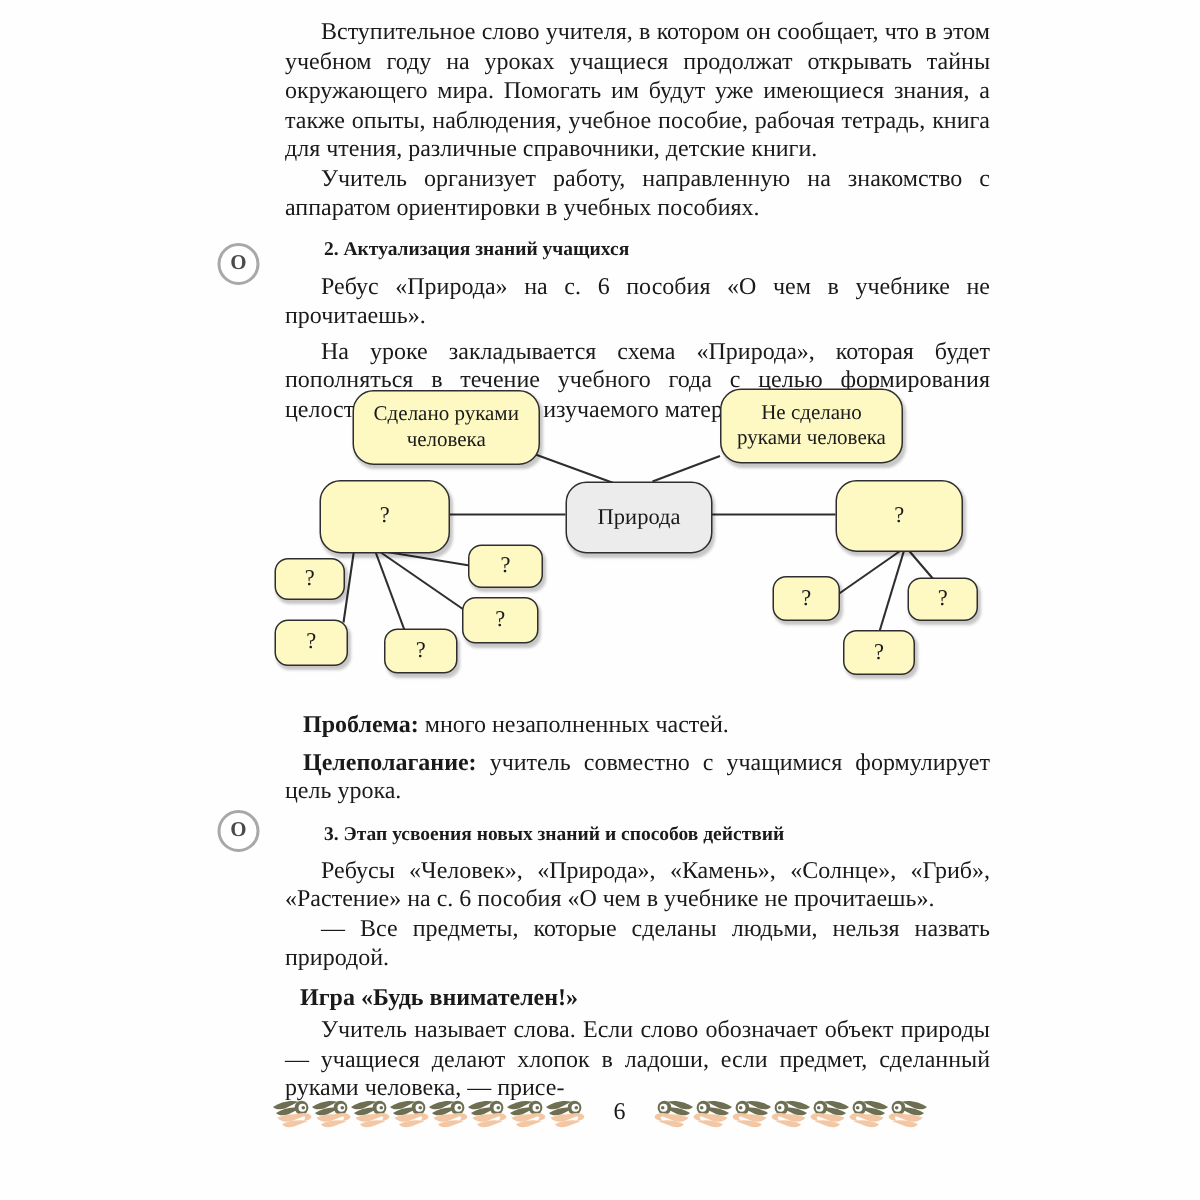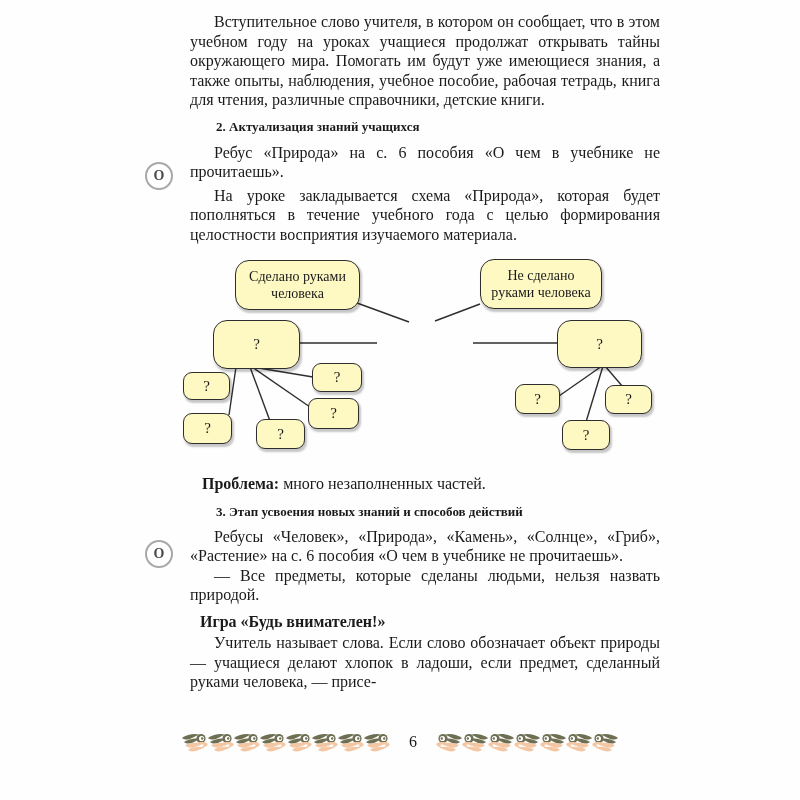--- a/index.html
+++ b/index.html
@@ -53,20 +53,21 @@
 
 <div class="omark" style="left:145px;top:162px">
   <span>О</span>
 </div>
 <div class="omark" style="left:145px;top:540px">
   <span>О</span>
 </div>
 
 <div class="col col-top">
   <p class="indent">Вступительное слово учителя, в котором он сообщает, что в этом учебном году на уроках учащиеся продолжат открывать тайны окружающего мира. Помогать им будут уже имеющиеся знания, а также опыты, наблюдения, учебное пособие, рабочая тетрадь, книга для чтения, различные справочники, детские книги.</p>
+  <p class="indent">Учитель организует работу, направленную на знакомство с аппаратом ориентировки в учебных пособиях.</p>
   <h2 class="h2-s2">2. Актуализация знаний учащихся</h2>
   <p class="indent">Ребус «Природа» на с. 6 пособия «О чем в учебнике не прочитаешь».</p>
   <p class="indent mt4">На уроке закладывается схема «Природа», которая будет пополняться в течение учебного года с целью формирования целостности восприятия изучаемого материала.</p>
 </div>
 
 <div class="diagram">
   <svg class="lines" width="480" height="205" viewBox="0 0 480 205">
     <g stroke="#2e2e2e" stroke-width="1.4">
       <line x1="177" y1="48" x2="229" y2="67"></line>
       <line x1="300" y1="49" x2="255" y2="66"></line>
@@ -86,20 +87,23 @@
     <span>Сделано руками</span>
     <span>человека</span>
   </div>
   <div class="dbox big" style="left:300px;top:4px;width:120px;height:48px">
     <span>Не сделано</span>
     <span>руками человека</span>
   </div>
   <div class="dbox big" style="left:33px;top:65px;width:85px;height:47px">
     <span class="qmark">?</span>
   </div>
+  <div class="dbox big center-node" style="left:197px;top:66px;width:96px;height:46px">
+    <span>Природа</span>
+  </div>
   <div class="dbox big" style="left:377px;top:65px;width:83px;height:46px">
     <span class="qmark">?</span>
   </div>
 
   <div class="dbox small" style="left:3px;top:117px;width:45px;height:26px">
       <span class="qmark">?</span>
     </div>
   <div class="dbox small" style="left:3px;top:158px;width:47px;height:29px">
       <span class="qmark">?</span>
     </div>
@@ -118,20 +122,21 @@
   <div class="dbox small" style="left:425px;top:130px;width:45px;height:27px">
       <span class="qmark">?</span>
     </div>
   <div class="dbox small" style="left:382px;top:165px;width:46px;height:28px">
       <span class="qmark">?</span>
     </div>
 </div>
 
 <div class="col col-bottom">
   <p class="small-indent"><b class="run">Проблема:</b><span> много незаполненных частей.</span></p>
+  <p class="small-indent mt5"><b class="run">Целеполагание:</b><span> учитель совместно с учащимися формулирует цель урока.</span></p>
   <h2 class="h2-s3">3. Этап усвоения новых знаний и способов действий</h2>
   <p class="indent">Ребусы «Человек», «Природа», «Камень», «Солнце», «Гриб», «Растение» на с. 6 пособия «О чем в учебнике не прочитаешь».</p>
   <p class="indent"><span>— Все предметы, которые сделаны людьми, нельзя назвать природой.</span></p>
   <p class="game-title">Игра «Будь внимателен!»</p>
   <p class="indent">Учитель называет слова. Если слово обозначает объект природы — учащиеся делают хлопок в ладоши, если предмет, сделанный руками человека, — присе-</p>
 </div>
 
 <div class="footer">
   <div class="orn-group orn-left">
     <svg width="26" height="22" viewBox="0 0 26 22">

